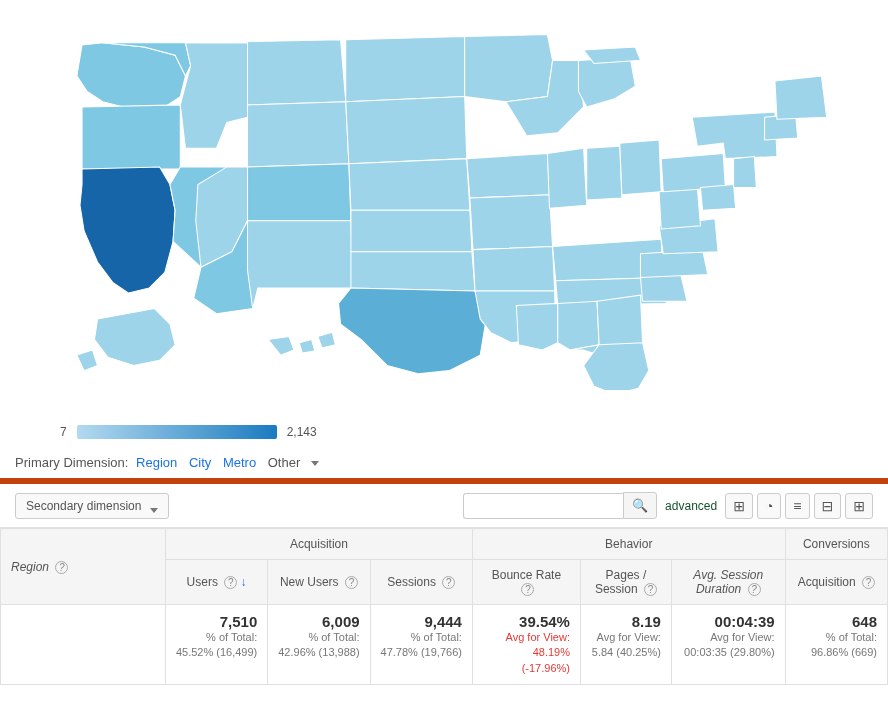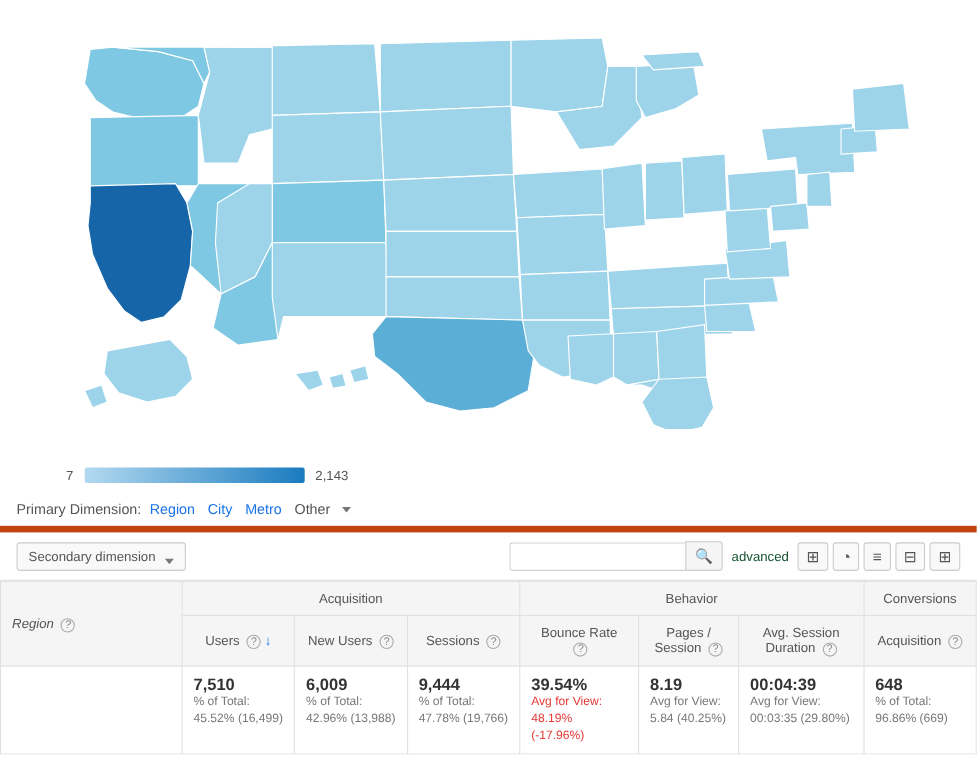--- a/index.html
+++ b/index.html
@@ -105,21 +105,21 @@
       border: 1px solid #e0e0e0;
       padding: 8px 10px;
       text-align: center;
       font-weight: normal;
       color: #555;
     }
 
     .data-table td {
       border: 1px solid #e0e0e0;
       padding: 8px 10px;
-      text-align: left;
+      text-align: right;
       vertical-align: top;
     }
 
     .data-table .region-col {
       text-align: left;
     }
 
     .sort-arrow {
       color: #1a73e8;
     }
@@ -153,21 +153,21 @@
     }
 
     .negative { color: #e53935; }
 
     .col-region { width: 145px; font-style: italic; }
     .col-users { width: 90px; }
     .col-newusers { width: 90px; }
     .col-sessions { width: 90px; }
     .col-bounce { width: 95px; }
     .col-pages { width: 80px; }
-    .col-avgsession { width: 100px; }
+    .col-avgsession { width: 100px; font-style: italic; }
     .col-transactions { width: 90px; }
 
     .acq-header { background: #e8eaf6; }
     .beh-header { background: #e0f2f1; }
     .conv-header { background: #fce4ec; }
 
     .chevron {
       display: inline-block;
       width: 0;
       height: 0;

